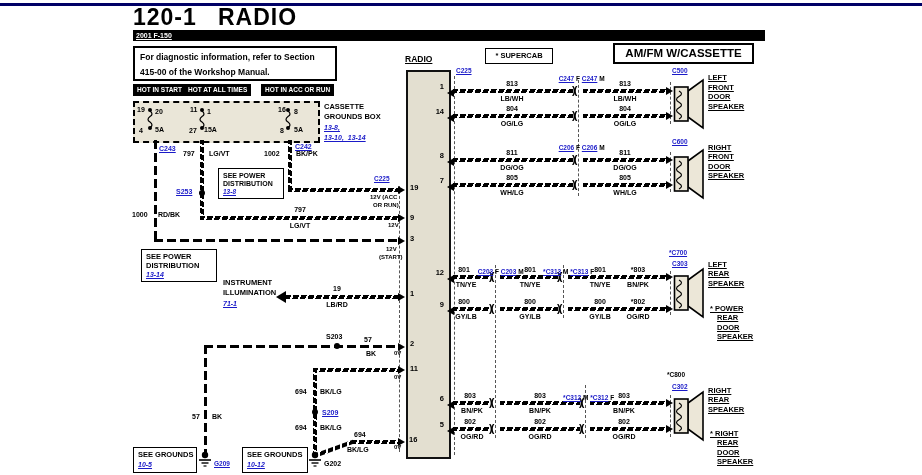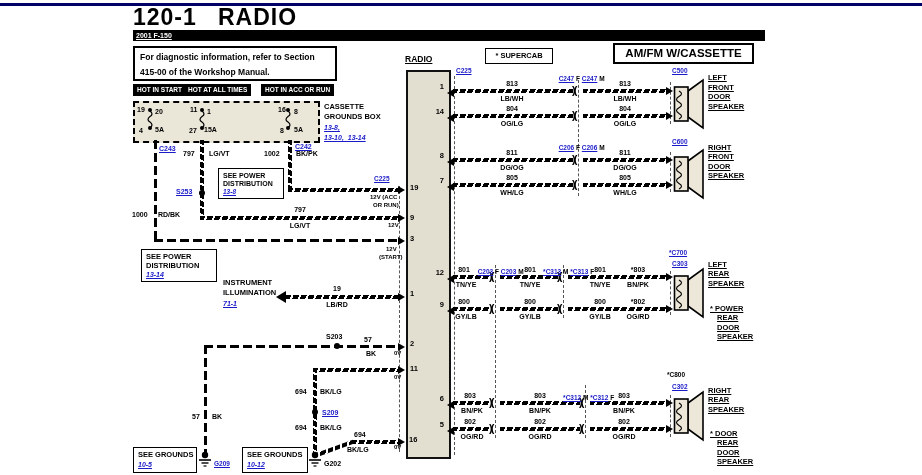--- a/index.html
+++ b/index.html
@@ -400,18 +400,18 @@
   <div class="abs" style="left:672px;top:390px;">
     <svg width="34" height="52" viewBox="0 0 34 52">
         <polygon points="16,13 31,2 31,50 16,39" fill="#ece7d8" stroke="#000" stroke-width="1.6"></polygon>
         <rect x="2.5" y="9" width="13.5" height="34" fill="#ece7d8" stroke="#000" stroke-width="1.6"></rect>
         <path d="M7,13 q5,2.8 0,5.6 q-5,2.8 0,5.6 q5,2.8 0,5.6 q-5,2.8 0,5.6 q5,2.8 0,5.6" fill="none" stroke="#000" stroke-width="1.1"></path>
       </svg>
   </div>
   <span class="t s75 u" style="left:708px;top:387px;">RIGHT</span>
   <span class="t s75 u" style="left:708px;top:396px;">REAR</span>
   <span class="t s75 u" style="left:708px;top:406px;">SPEAKER</span>
-  <span class="t s75 u" style="left:710px;top:430px;">* DOOR</span>
+  <span class="t s75 u" style="left:710px;top:430px;">* RIGHT</span>
   <span class="t s75 u" style="left:717px;top:439px;">REAR</span>
   <span class="t s75 u" style="left:717px;top:449px;">DOOR</span>
   <span class="t s75 u" style="left:717px;top:458px;">SPEAKER</span>
 
 </div>
 
 </body></html>

